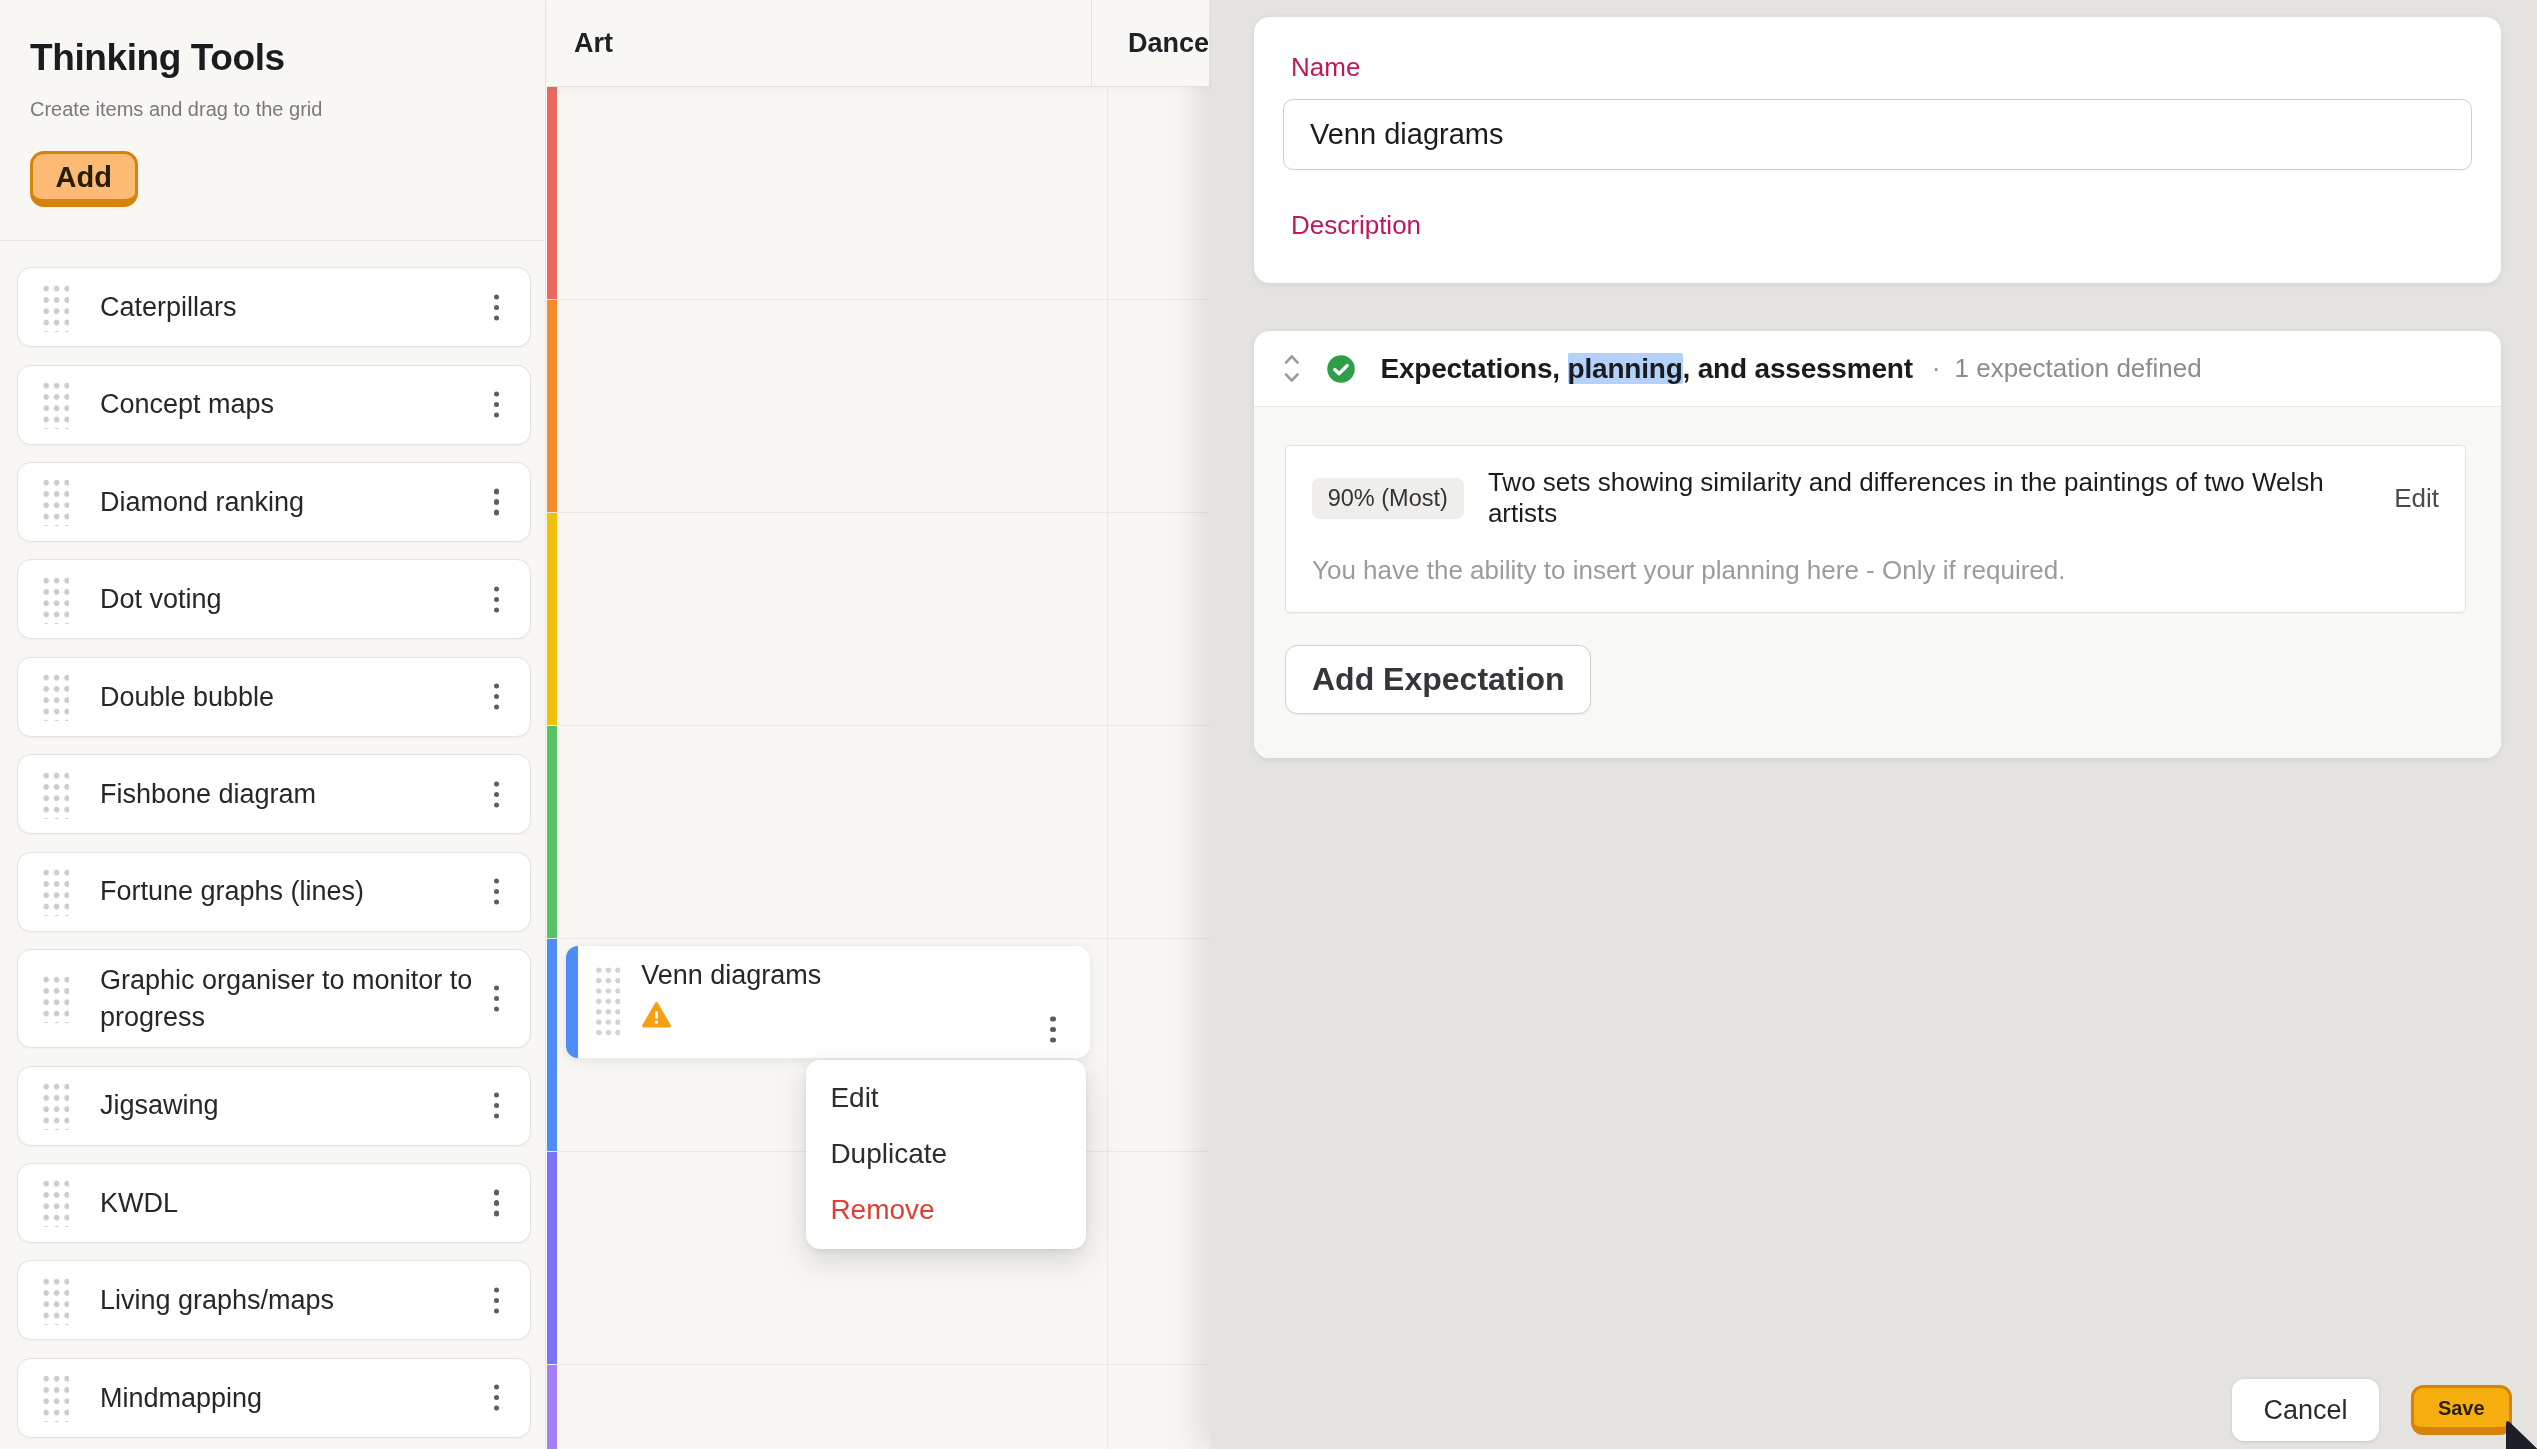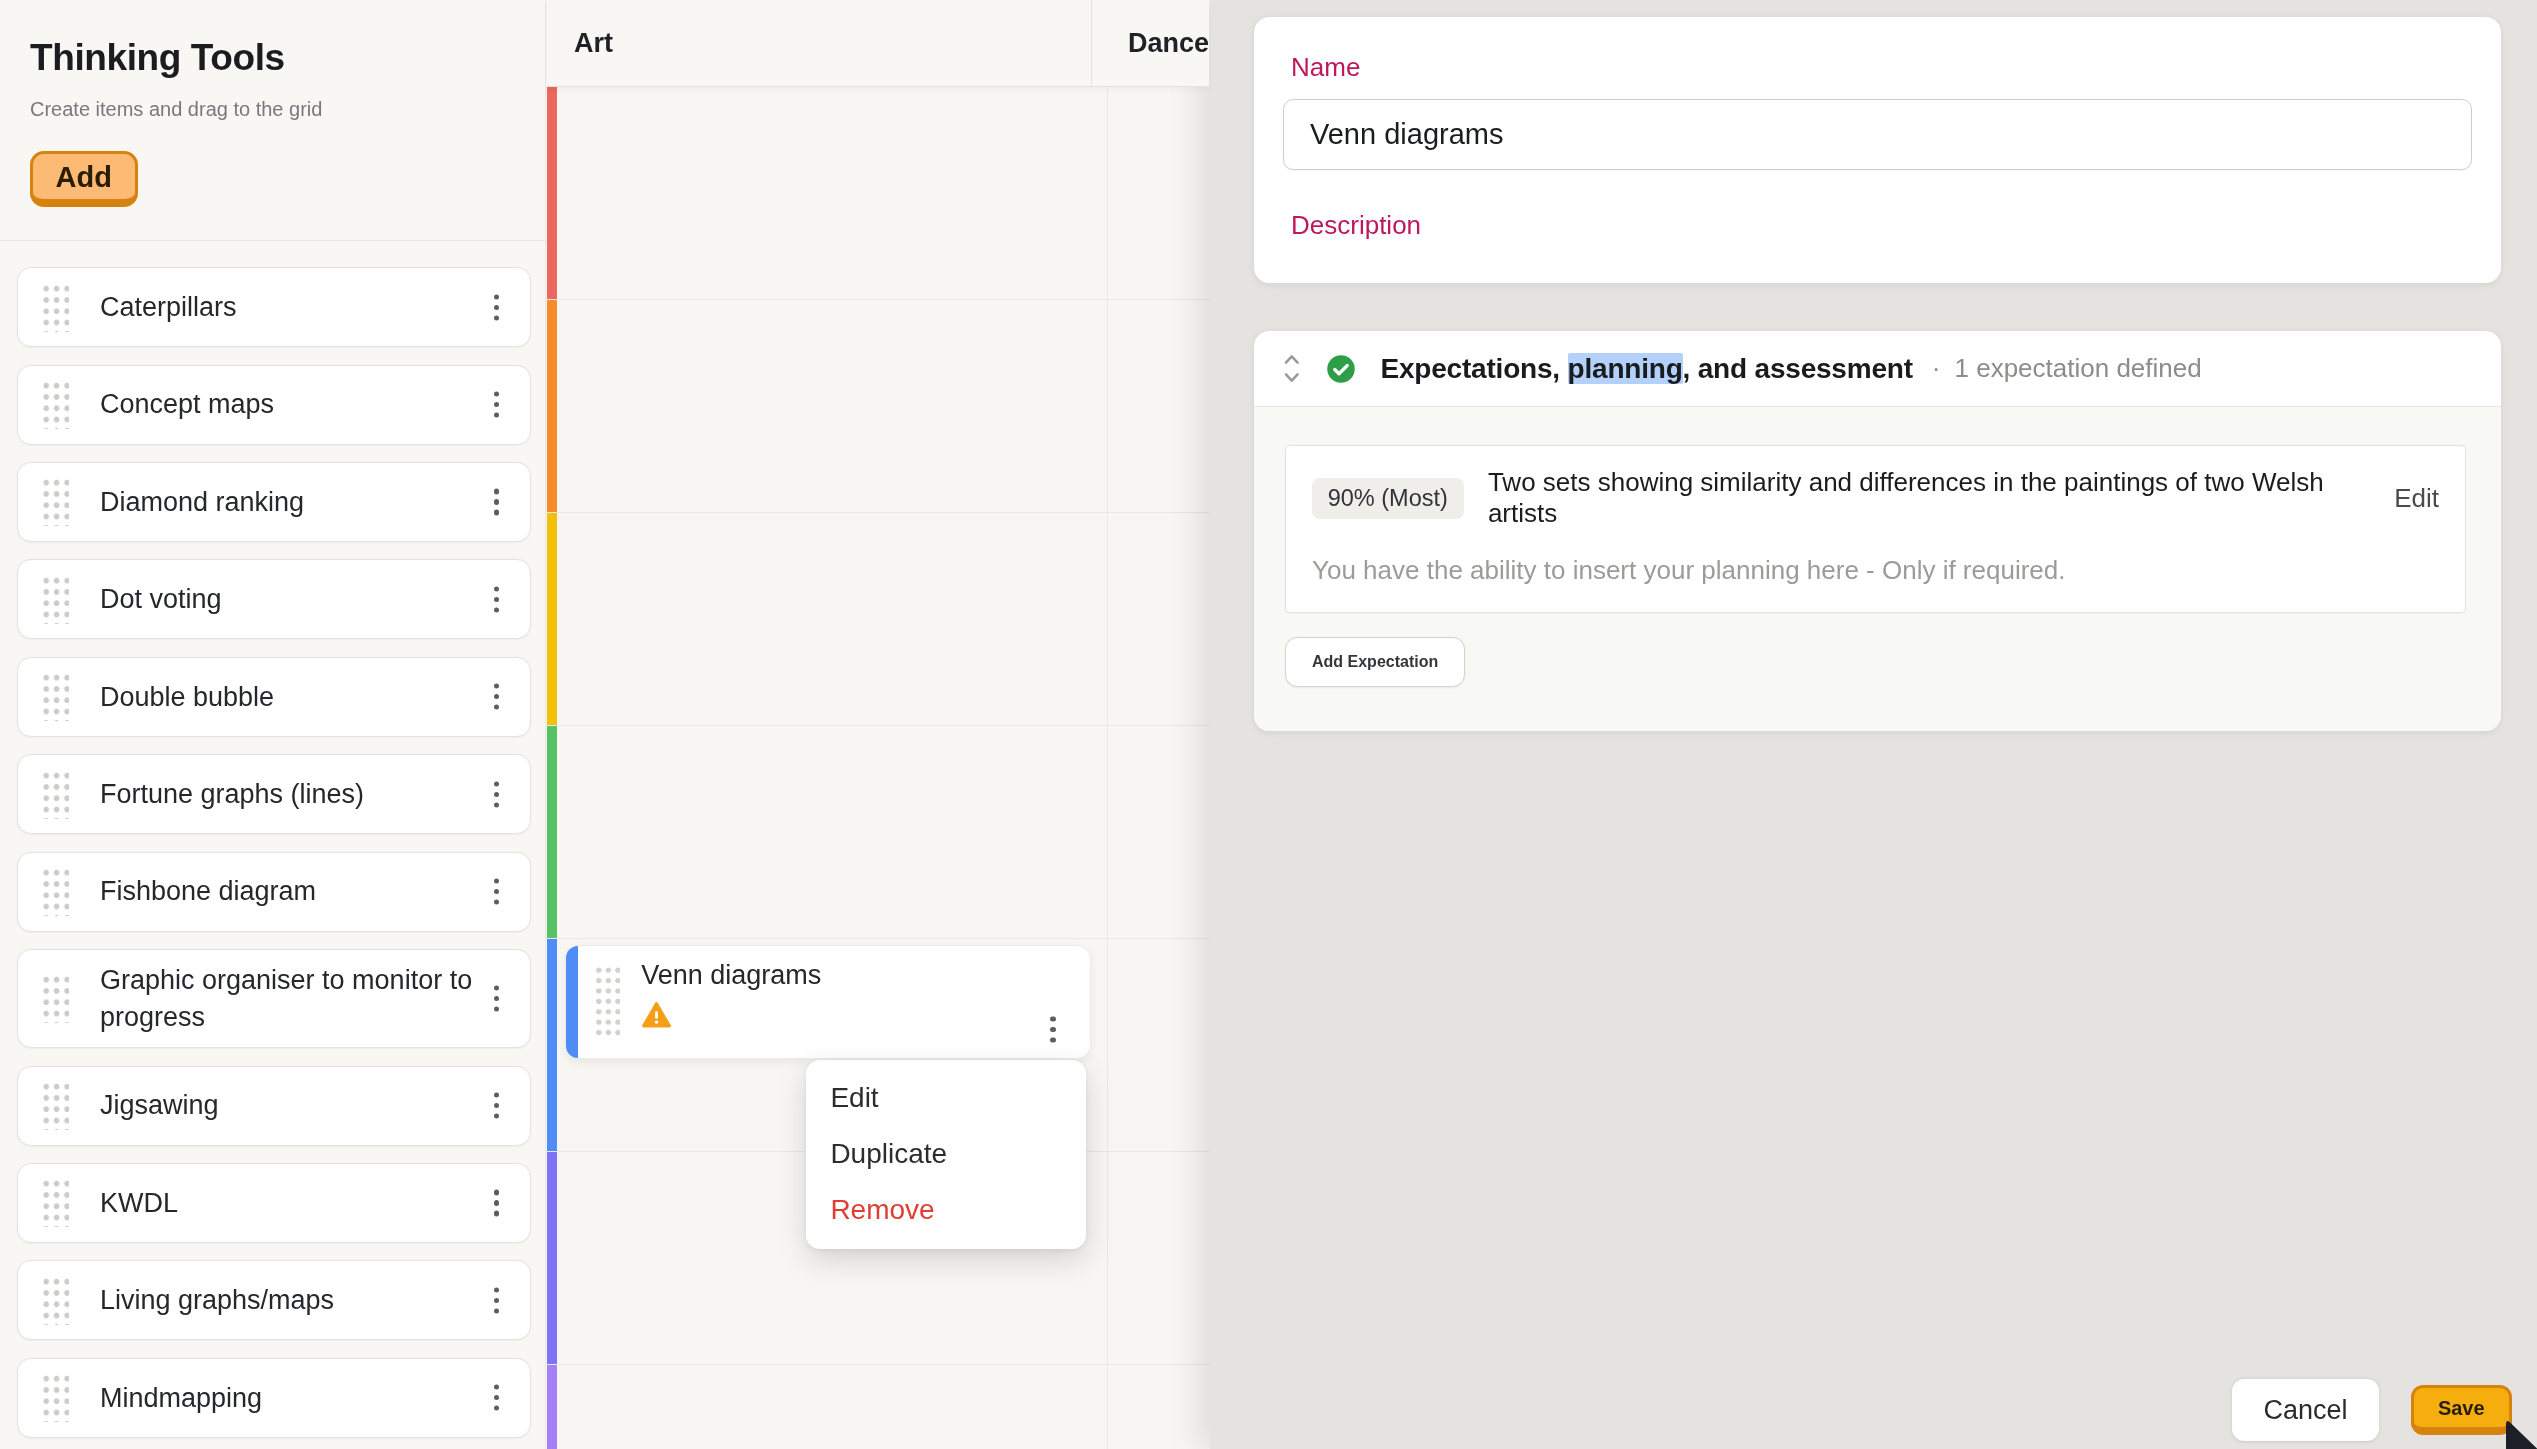--- a/index.html
+++ b/index.html
@@ -65,21 +65,21 @@
   .section-sep { margin:0 14px 0 19px; font-size:26px; color:#8d8c8a; }
   .section-meta { font-size:26px; color:#8d8c8a; }
   .section-divider { border-top:0.9px solid #e8e7e4; }
   .section-body { background:#f8f8f5; padding:38px 35px 44px 31px; }
   .expectation-box { background:#ffffff; border:0.9px solid #e3e2df; border-radius:5px; padding:21px 26px 26px 26px; box-shadow:0 0.9px 1.7px rgba(0,0,0,0.03); }
   .exp-row { display:flex; align-items:center; }
   .exp-badge { background:#efeeeb; border-radius:7.8px; padding:7px 15.7px; font-size:23.5px; color:#333438; white-space:nowrap; }
   .exp-text { flex:1; margin-left:24.4px; font-size:26px; color:#1b1c1f; }
   .exp-edit { margin-left:21px; font-size:26px; color:#4a4b4f; cursor:pointer; }
   .exp-note { margin-top:26px; font-size:26px; color:#9c9b99; }
-  .btn-add-exp { display:inline-block; margin-top:24px; background:#fff; border:0.9px solid #d2d1ce; border-radius:12.2px; padding:15px 26px; font-size:16px; font-weight:bold; color:#35363a; box-shadow:0 0.9px 1.7px rgba(0,0,0,0.05); cursor:pointer; }
+  .btn-add-exp { display:inline-block; margin-top:32px; background:#fff; border:0.9px solid #d2d1ce; border-radius:12.2px; padding:15px 26px; font-size:32px; font-weight:bold; color:#35363a; box-shadow:0 0.9px 1.7px rgba(0,0,0,0.05); cursor:pointer; }
 
   
   .drawer-footer { position:absolute; right:26px; bottom:8.7px; display:flex; align-items:center; gap:32px; }
   .btn-cancel { background:#ffffff; border-radius:12.2px; padding:15.7px 31px; font-size:27px; color:#2a2b2e; box-shadow:0 0.9px 3.5px rgba(0,0,0,0.12); cursor:pointer; }
   .btn-save { background:#f6ad0e; border:3.5px solid #d6820f; border-bottom-width:8.7px; border-radius:12.2px; padding:8.7px 24.4px 7px 24.4px; font-size:20px; font-weight:bold; color:#271e04; cursor:pointer; }
 
   .mouse-cursor { position:absolute; right:-10.4px; bottom:-8.7px; z-index:9; }
 </style>
 </head>
 <body>
@@ -114,26 +114,26 @@
         <span class="tool-label">Dot voting</span>
         <span class="kebab"></span>
       </div>
       <div class="tool-card">
         <span class="drag-dots"></span>
         <span class="tool-label">Double bubble</span>
         <span class="kebab"></span>
       </div>
       <div class="tool-card">
         <span class="drag-dots"></span>
+        <span class="tool-label">Fishbone diagram</span>
+        <span class="kebab"></span>
+      </div>
+      <div class="tool-card">
+        <span class="drag-dots"></span>
         <span class="tool-label">Fortune graphs (lines)</span>
-        <span class="kebab"></span>
-      </div>
-      <div class="tool-card">
-        <span class="drag-dots"></span>
-        <span class="tool-label">Fishbone diagram</span>
         <span class="kebab"></span>
       </div>
       <div class="tool-card">
         <span class="drag-dots"></span>
         <span class="tool-label">Graphic organiser to monitor to progress</span>
         <span class="kebab"></span>
       </div>
       <div class="tool-card">
         <span class="drag-dots"></span>
         <span class="tool-label">Jigsawing</span>

